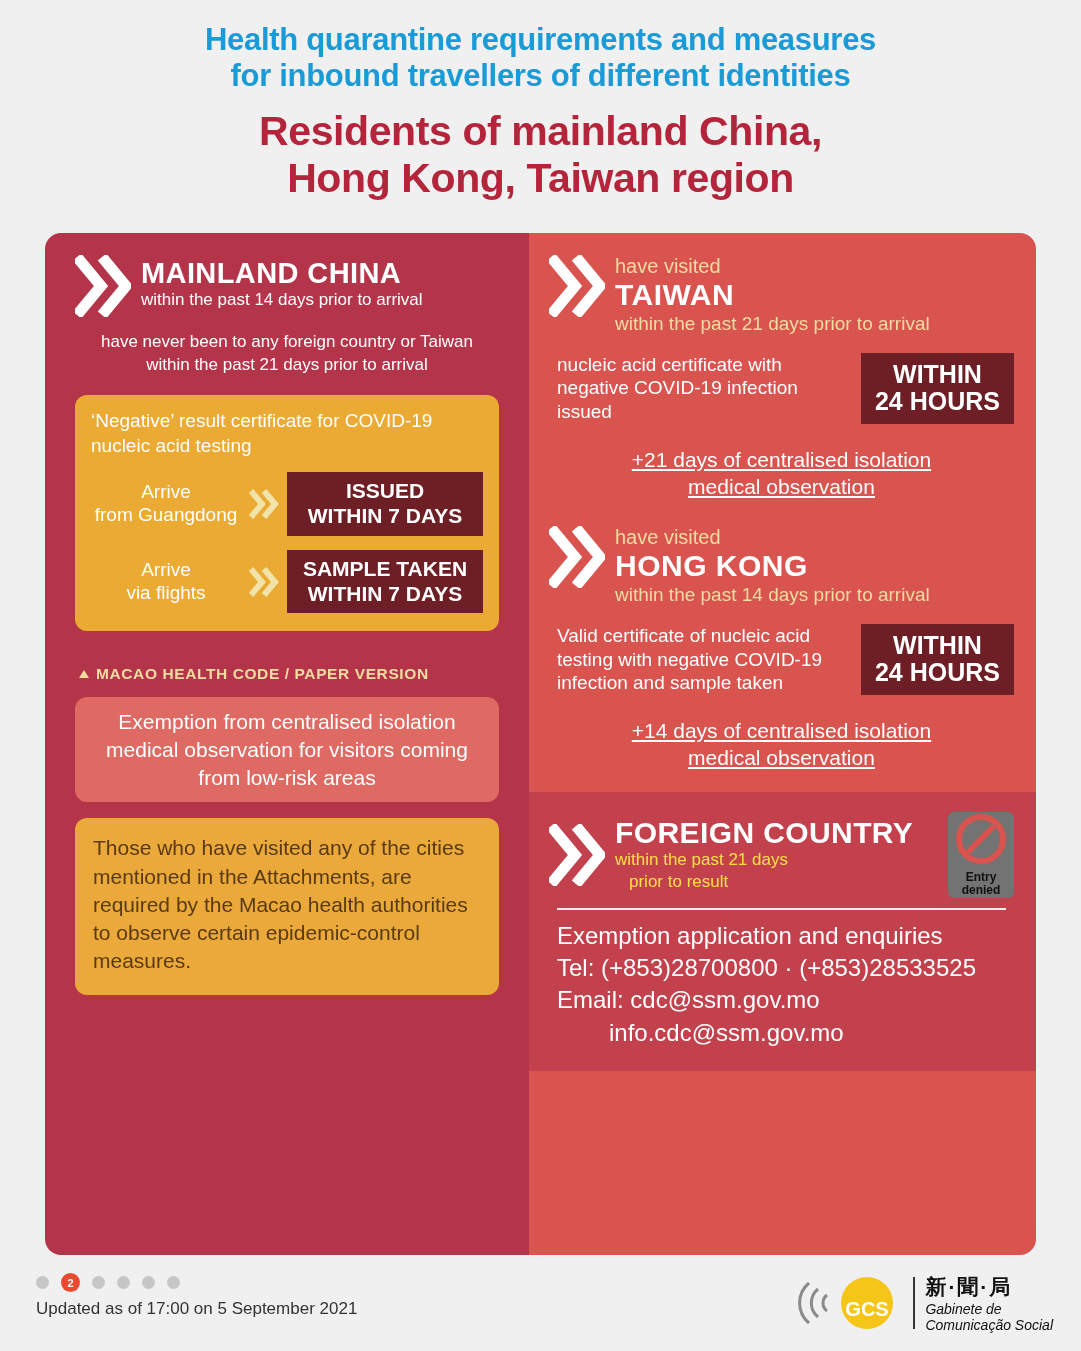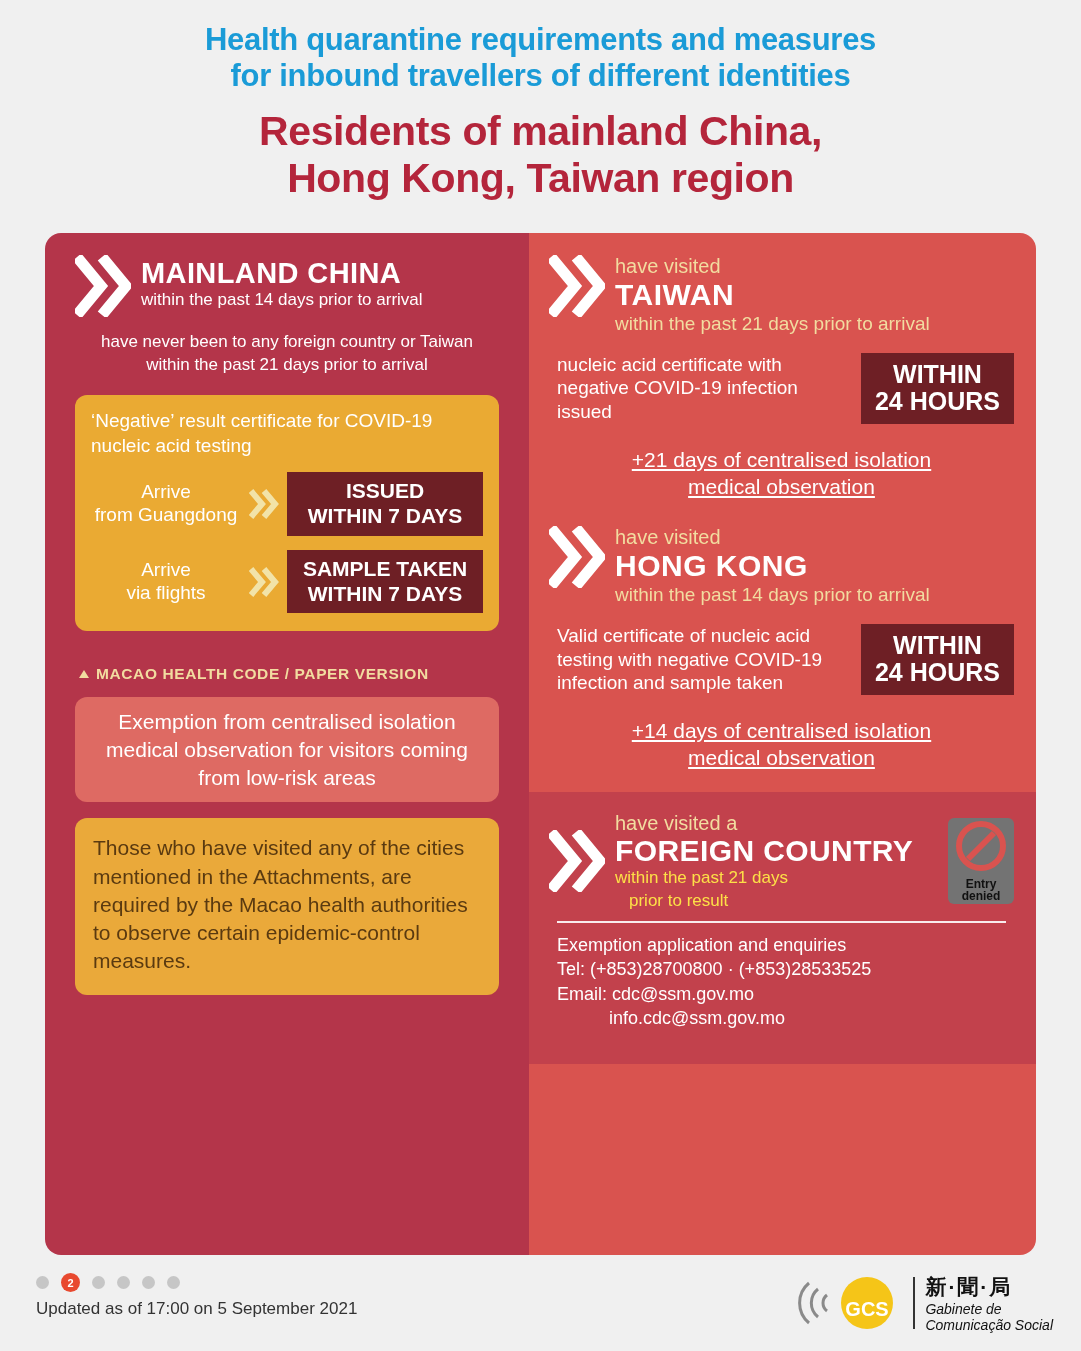--- a/index.html
+++ b/index.html
@@ -164,21 +164,21 @@
   .fr-text { flex: 1; }
   .fr-1 { color: #f2dca0; font-size: 20px; }
   .fr-2 { color: #ffffff; font-size: 30px; font-weight: bold; letter-spacing: 0.4px; line-height: 1.05; }
   .fr-3 { color: #fde047; font-size: 17px; line-height: 1.2; margin-top: 2px; }
   .denied {
     width: 66px; height: 86px; background: #737373; border-radius: 6px;
     display: flex; flex-direction: column; align-items: center; justify-content: center;
   }
   .denied-label { color: #111; font-size: 12px; font-weight: bold; text-align: center; line-height: 1.05; margin-top: 2px;}
   .hr-line { height: 2px; background: #ffffff; margin: 10px 8px 0 8px; opacity: .9; }
-  .contact { color: #ffffff; font-size: 18px; line-height: 1.35; margin-top: 10px; padding-left: 8px; }
+  .contact { color: #ffffff; font-size: 24px; line-height: 1.35; margin-top: 10px; padding-left: 8px; }
   .contact .indent { padding-left: 52px; }
 
   
   .footer {
     position: absolute;
     left: 0; bottom: 0;
     width: 1081px;
     height: 96px;
   }
   .dots { position: absolute; left: 36px; top: 18px; display: flex; align-items: center; gap: 12px; }
@@ -323,21 +323,20 @@
 
     <div class="r-foreign">
       <div class="fr-row">
         <span class="chev">
           <svg width="56" height="62" viewBox="0 0 56 62">
             <path d="M2 2 L26 31 L2 60" fill="none" stroke="#ffffff" stroke-width="11"></path>
             <path d="M27 2 L51 31 L27 60" fill="none" stroke="#ffffff" stroke-width="11"></path>
           </svg>
         </span>
         <div class="fr-text">
-          <div class="fr-1">have visited a</div>
           <div class="fr-2">FOREIGN COUNTRY</div>
           <div class="fr-3">within the past 21 days</div>
           <div class="fr-3" style="padding-left:14px;">prior to result</div>
         </div>
         <div class="denied">
           <span>
             <svg width="52" height="52" viewBox="0 0 52 52">
               <circle cx="26" cy="26" r="22" fill="none" stroke="#d9534f" stroke-width="6"></circle>
               <line x1="13" y1="39" x2="39" y2="13" stroke="#d9534f" stroke-width="6"></line>
             </svg>

